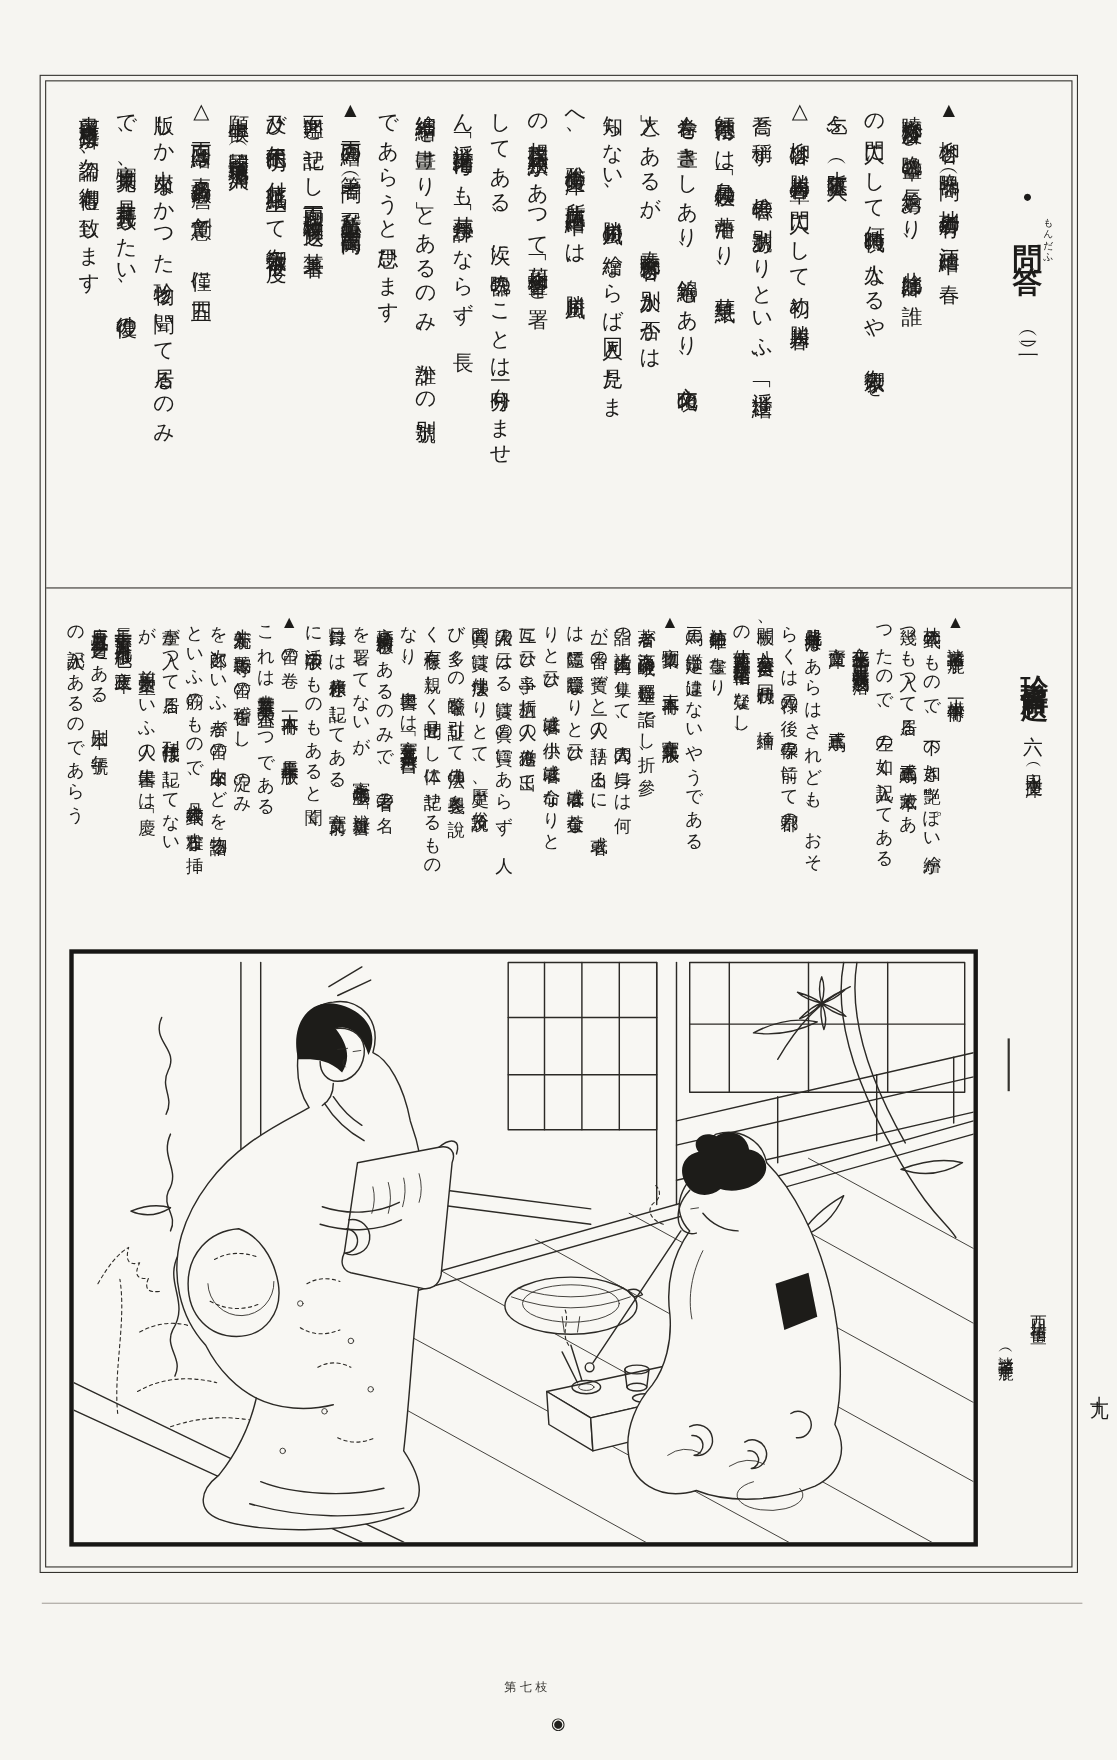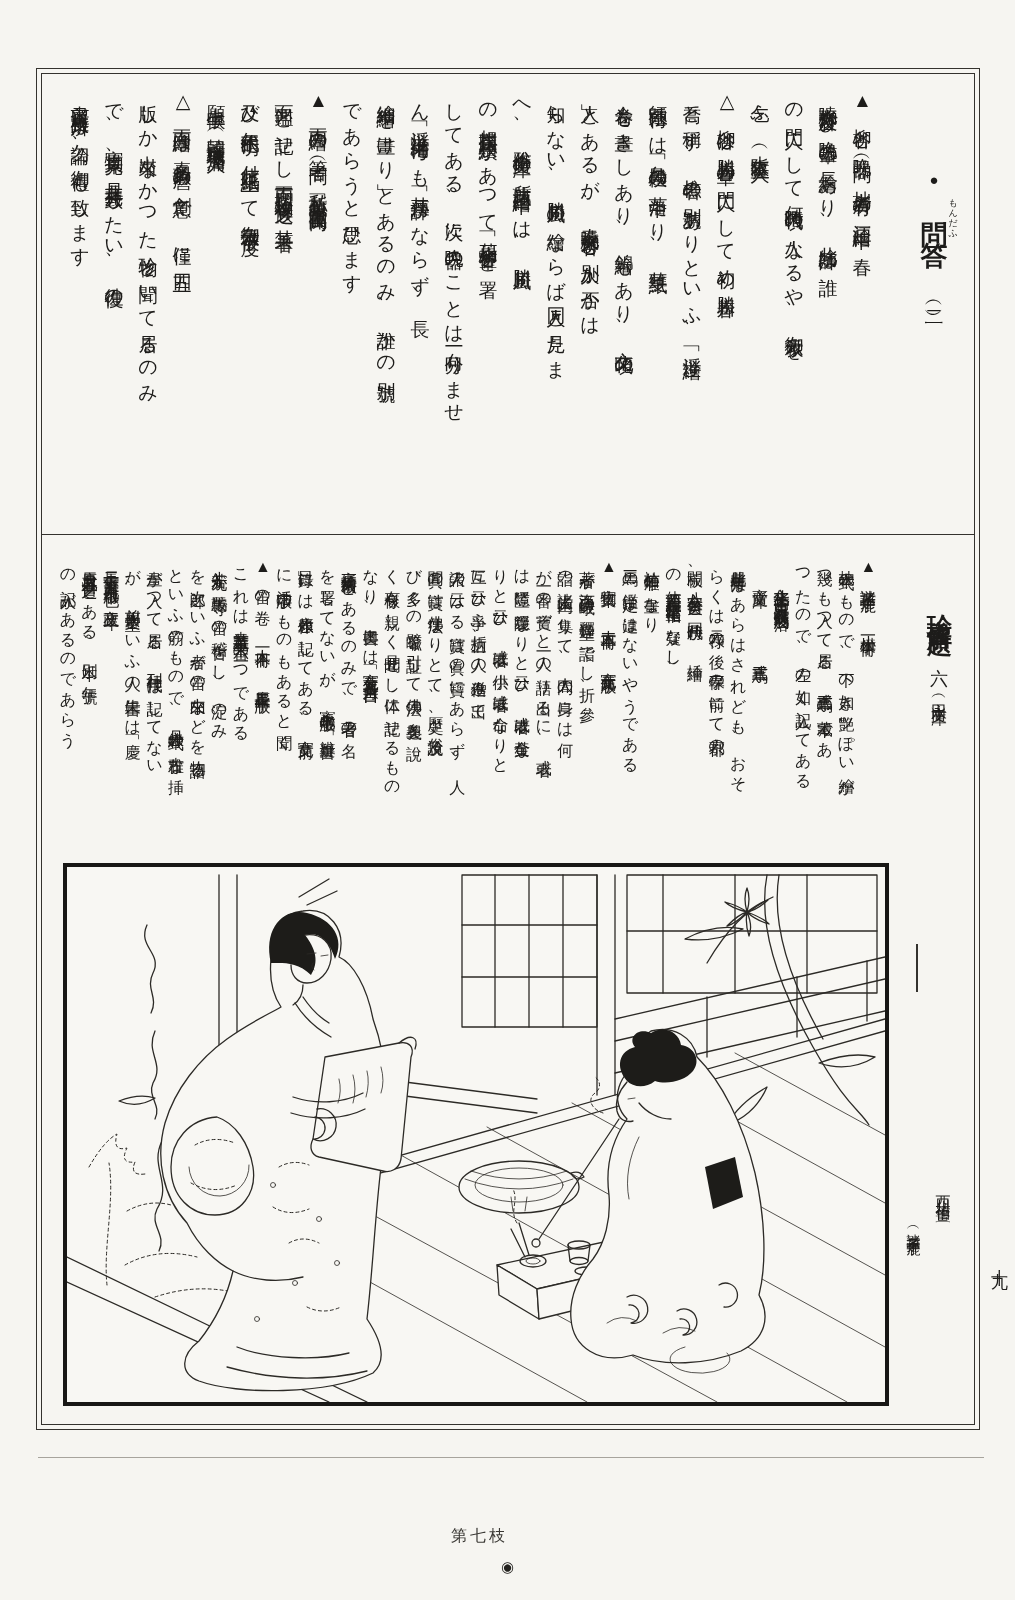--- a/index.html
+++ b/index.html
@@ -53,21 +53,21 @@
 
   .chin-caption{position:absolute;right:24px;top:648px;height:250px;display:flex;flex-direction:row-reverse}
   .cap-artist{font-size:15px;letter-spacing:3px;width:30px}
   .cap-title{font-size:14px;letter-spacing:2px;padding-top:36px;width:28px}
 
   
   .pagenum{position:absolute;left:988px;top:1256px;writing-mode:vertical-rl;
     text-orientation:upright;font-size:17px;letter-spacing:4px}
   .footer-rule{position:absolute;left:38px;top:1457px;width:946px;border-top:1px solid #a7a49d}
   .footer-title{position:absolute;left:0;top:1526px;width:959px;text-align:center;
-    font-size:16px;letter-spacing:3px;color:#3a3834}
+    font-size:11px;letter-spacing:3px;color:#3a3834}
   .footer-mark{position:absolute;left:0;top:1558px;width:1015px;text-align:center;font-size:15px;color:#22211e}
 </style>
 </head>
 <body>
 
 <div class="frame">
   <div class="frame-inner">
 
     <section class="qa">
       <div class="qa-title-col"><span class="qa-bullet">●</span><ruby class="qa-title"><span>問答</span><rt>もんだふ</rt></ruby><span class="qa-part">（二）</span></div>

